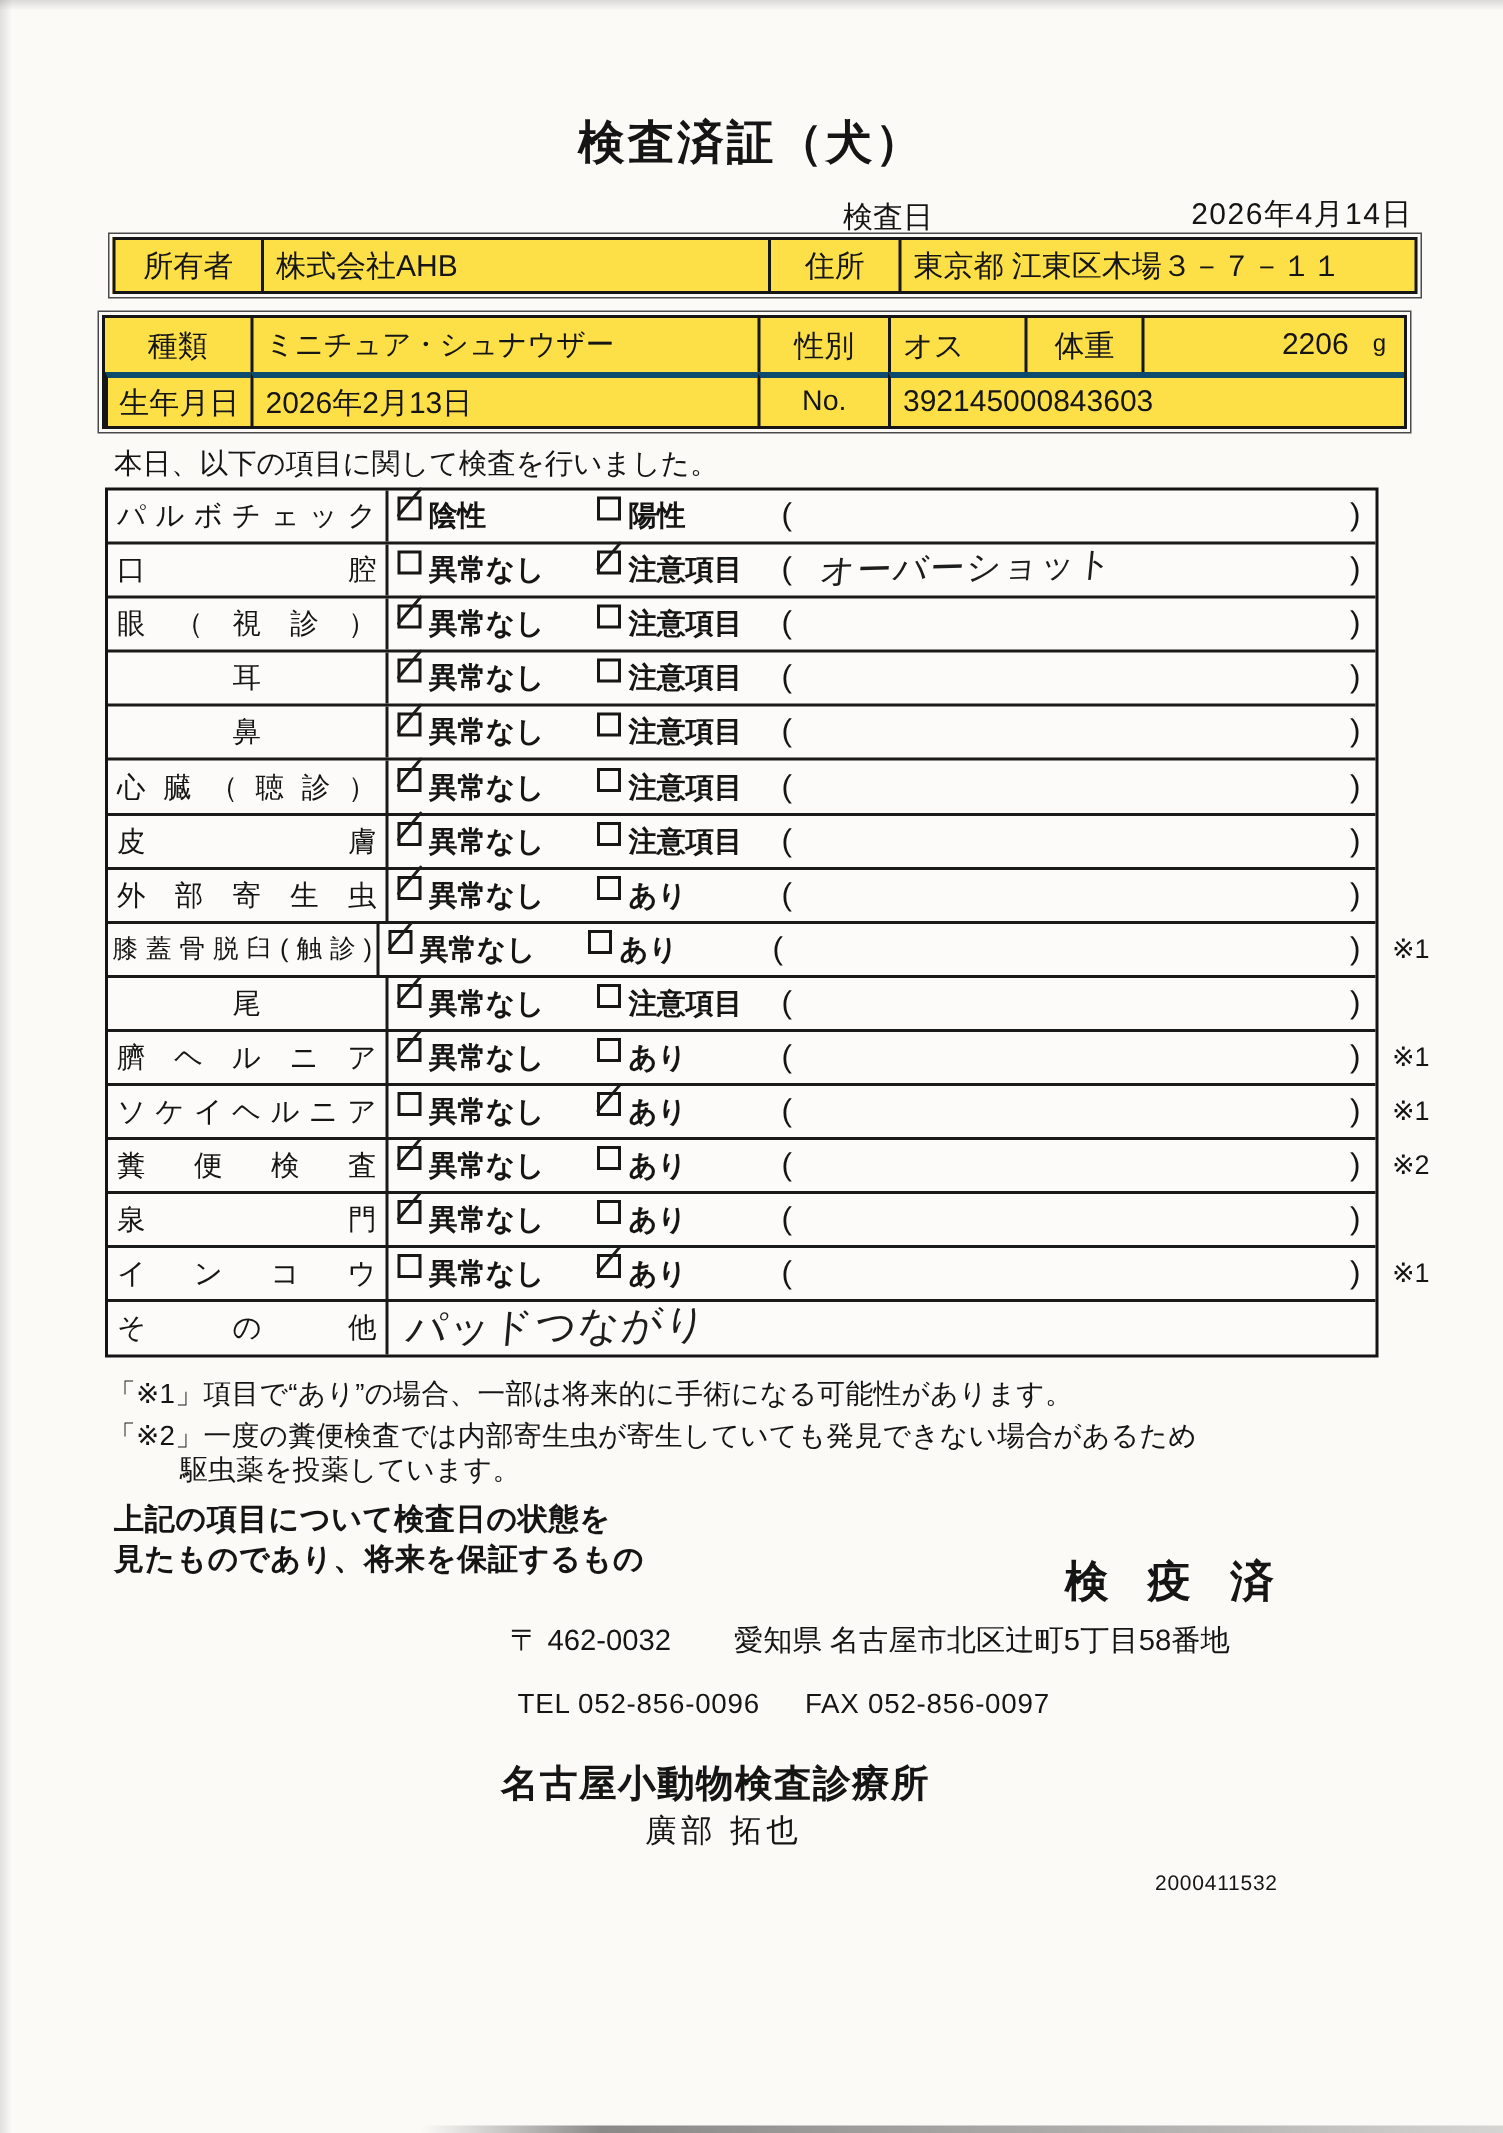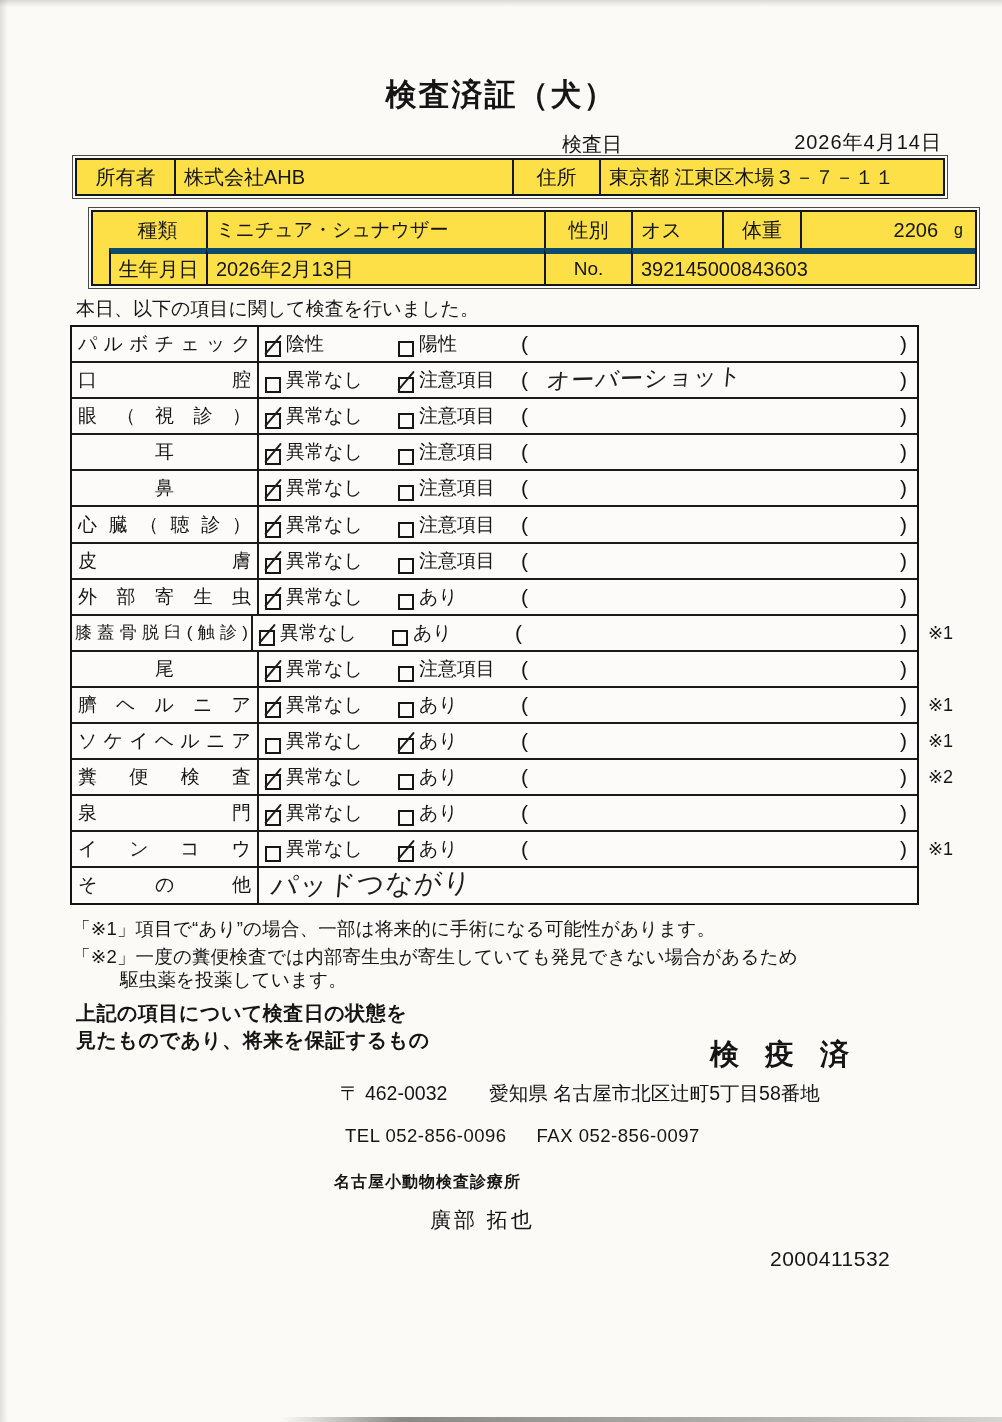--- a/index.html
+++ b/index.html
@@ -20,45 +20,45 @@
   .abs{position:absolute;}
   .title{top:74px;left:0;width:100%;text-align:center;
     font-size:31px;font-weight:bold;letter-spacing:2px;}
   .exam-date-label{top:131px;left:562px;font-size:20px;font-weight:500;}
   .exam-date-value{top:129px;right:60px;font-size:20px;font-weight:500;letter-spacing:1px;}
 
   
   .doc-table{border:2px solid #161616;outline:1px solid #4a4a4a;outline-offset:2px;background:#fde047;}
   .owner-table{left:75px;top:158px;width:866px;height:34px;display:grid;
     grid-template-columns:97px 338px 87px 1fr;}
-  .animal-table{left:91px;top:210px;width:866px;height:72px;display:grid;
+  .animal-table{left:68px;top:210px;width:866px;height:72px;display:grid;
     grid-template-rows:36px 36px;
-    grid-template-columns:97px 338px 87px 91px 78px 1fr;padding-left:16px;}
+    grid-template-columns:97px 338px 87px 91px 78px 1fr;}
   .cell{display:flex;align-items:center;font-size:20px;border-left:2px solid #161616;
     padding:0 8px;white-space:nowrap;overflow:visible;}
   .cell:first-child{border-left:none;}
   .cell.lblc{justify-content:center;font-weight:500;padding:0 4px;}
-  .cell.bt{border-top:6px solid #0c4a6e;}
+  .cell.bt{border-top:4px solid #0c4a6e;}
   .weight-cell{justify-content:flex-end;gap:16px;padding-right:12px;}
   .weight-unit{font-size:16px;}
   .breed-val{font-size:19px;}
 
   .intro{left:76px;top:296px;font-size:19px;font-weight:500;}
 
   
   .checklist{left:70px;top:325px;width:845px;border:2.5px solid #141414;background:#fcfbf9;}
   .crow{height:34.1px;border-bottom:2px solid #1a1a1a;display:flex;position:relative;}
   .crow:last-child{border-bottom:none;}
   .lbl{width:173px;border-right:2px solid #1a1a1a;display:flex;align-items:center;
     justify-content:space-between;padding:0 6px;font-size:19px;font-weight:500;flex:none;}
   .lbl.single{justify-content:center;}
   .lbl.small{font-size:17px;padding:0 3px;}
   .cnt{flex:1;position:relative;font-size:19px;}
   .cnt>span{position:absolute;top:50%;transform:translateY(-50%);white-space:nowrap;}
-  .opt{display:inline-flex;align-items:flex-end;gap:5px;}
+  .opt{display:inline-flex;align-items:flex-start;gap:5px;font-weight:bold;}
   .o1{left:6px;}
   .o2{left:139px;}
   .cb{width:12px;height:12px;border:2px solid #161616;position:relative;flex:none;background:#fcfbf9;}
   .cb.ck::after{content:"";position:absolute;left:-1px;bottom:0;width:25px;height:2.3px;
     background:#1c1c1c;transform-origin:0 100%;transform:rotate(-50deg);border-radius:2px;}
   .par{font-size:21px;font-weight:400;}
   .po{left:262px;}
   .pc{right:10px;}
   .note.print{left:276px;font-weight:bold;font-size:20px;letter-spacing:1px;}
   .note.hand{left:288px;font-size:23px;font-weight:500;letter-spacing:1px;
@@ -68,23 +68,23 @@
 
   .fn{font-size:18.5px;font-weight:500;letter-spacing:0.2px;}
   .fn1{left:72px;top:916px;}
   .fn2a{left:72px;top:944px;}
   .fn2b{left:120px;top:967px;}
 
   .disclaimer{left:76px;top:1000px;font-size:20px;font-weight:600;line-height:27px;letter-spacing:0.5px;}
   .stamp{left:710px;top:1035px;font-size:29px;font-weight:600;letter-spacing:9px;}
   .postal-line{left:340px;top:1080px;font-size:19.5px;font-weight:500;display:flex;gap:42px;white-space:nowrap;}
   .tel-line{left:345px;top:1125px;font-size:18.5px;font-weight:500;display:flex;gap:30px;letter-spacing:0.5px;}
-  .clinic-name{left:334px;top:1172px;font-size:16px;font-weight:600;letter-spacing:1px;}
+  .clinic-name{left:334px;top:1172px;font-size:25px;font-weight:600;letter-spacing:1px;}
   .examiner{left:430px;top:1206px;font-size:21px;font-weight:500;letter-spacing:3px;}
-  .serial{left:770px;top:1247px;font-size:21px;font-weight:500;letter-spacing:0.5px;}
+  .serial{left:770px;top:1247px;font-size:14px;font-weight:500;letter-spacing:0.5px;}
 </style>
 </head>
 <body>
 
 <div class="edge-top"></div>
 <div class="edge-left"></div>
 
 <div class="abs title">検査済証（犬）</div>
 
 <div class="abs exam-date-label">検査日</div>

